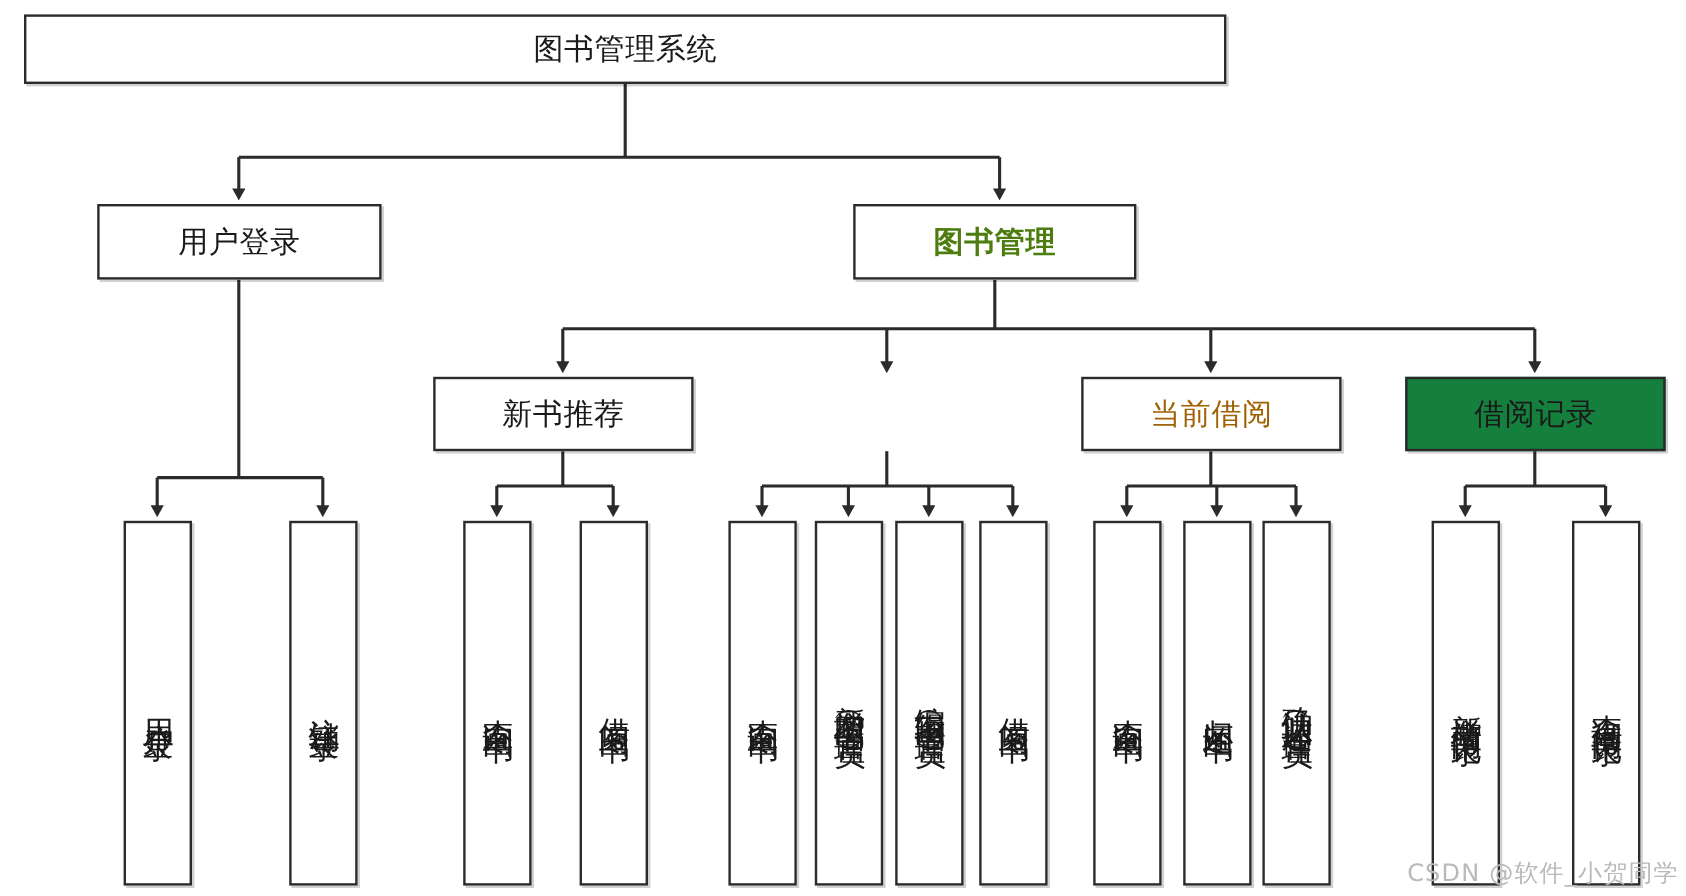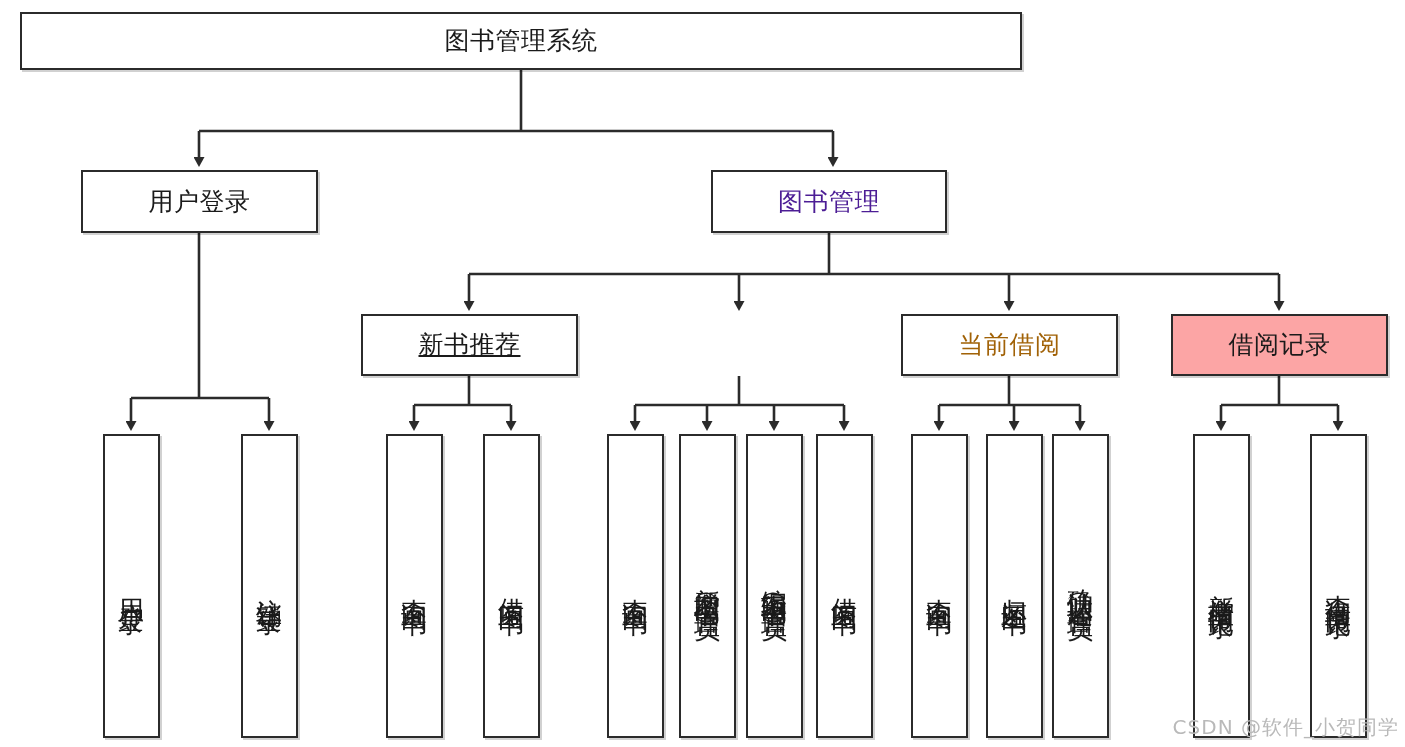--- a/index.html
+++ b/index.html
@@ -123,31 +123,31 @@
     </g>
   </svg>
 
   <div class="node horiz" style="left: 20px; top: 12px; width: 1002px; height: 58px; border-color: rgb(43, 43, 43); background: rgb(255, 255, 255); color: rgb(26, 26, 26);">
     <span class="lbl">图书管理系统</span>
   </div>
 
   <div class="node horiz" style="left: 81px; top: 170px; width: 237px; height: 63px; border-color: rgb(43, 43, 43); background: rgb(255, 255, 255); color: rgb(26, 26, 26);">
     <span class="lbl">用户登录</span>
   </div>
-  <div class="node horiz" style="left: 711px; top: 170px; width: 236px; height: 63px; border-color: rgb(43, 43, 43); background: rgb(255, 255, 255); color: #4c1d95;">
+  <div class="node horiz" style="left: 711px; top: 170px; width: 236px; height: 63px; border-color: rgb(43, 43, 43); background: rgb(255, 255, 255); color: #4d7c0f; font-weight: bold;">
     <span class="lbl">图书管理</span>
   </div>
 
-  <div class="node horiz" style="left: 361px; top: 314px; width: 217px; height: 62px; border-color: rgb(43, 43, 43); background: rgb(255, 255, 255); color: rgb(26, 26, 26); text-decoration: underline;">
+  <div class="node horiz" style="left: 361px; top: 314px; width: 217px; height: 62px; border-color: rgb(43, 43, 43); background: rgb(255, 255, 255); color: rgb(26, 26, 26);">
     <span class="lbl">新书推荐</span>
   </div>
   <div class="node horiz" style="left: 901px; top: 314px; width: 217px; height: 62px; border-color: rgb(43, 43, 43); background: rgb(255, 255, 255); color: #a16207;">
     <span class="lbl">当前借阅</span>
   </div>
-  <div class="node horiz" style="left: 1171px; top: 314px; width: 217px; height: 62px; border-color: rgb(43, 43, 43); background: #fca5a5; color: rgb(26, 26, 26);">
+  <div class="node horiz" style="left: 1171px; top: 314px; width: 217px; height: 62px; border-color: rgb(43, 43, 43); background: #15803d; color: rgb(26, 26, 26);">
     <span class="lbl">借阅记录</span>
   </div>
 
   <div class="node vert" style="left: 103px; top: 434px; width: 57px; height: 304px; border-color: rgb(43, 43, 43); background: rgb(255, 255, 255); color: rgb(26, 26, 26);">
     <span class="lbl">用户登录</span>
   </div>
   <div class="node vert" style="left: 241px; top: 434px; width: 57px; height: 304px; border-color: rgb(43, 43, 43); background: rgb(255, 255, 255); color: rgb(26, 26, 26);">
     <span class="lbl">注销登录</span>
   </div>
   <div class="node vert" style="left: 386px; top: 434px; width: 57px; height: 304px; border-color: rgb(43, 43, 43); background: rgb(255, 255, 255); color: rgb(26, 26, 26);">

